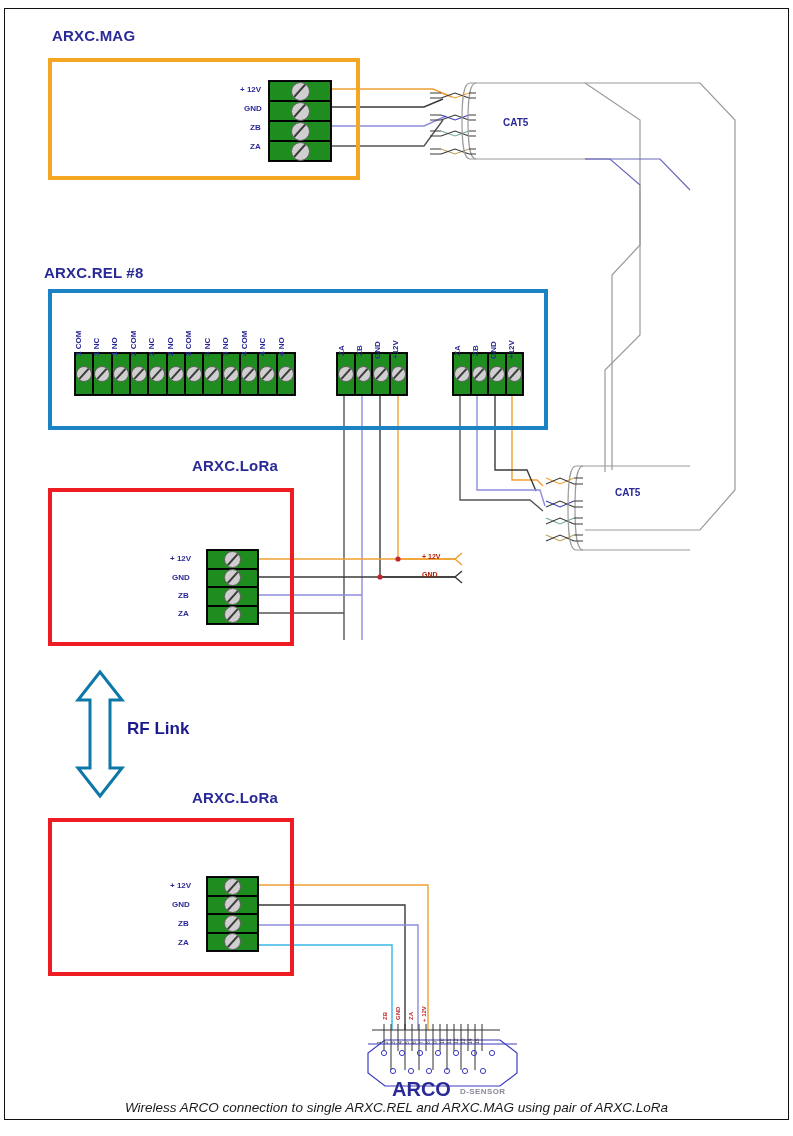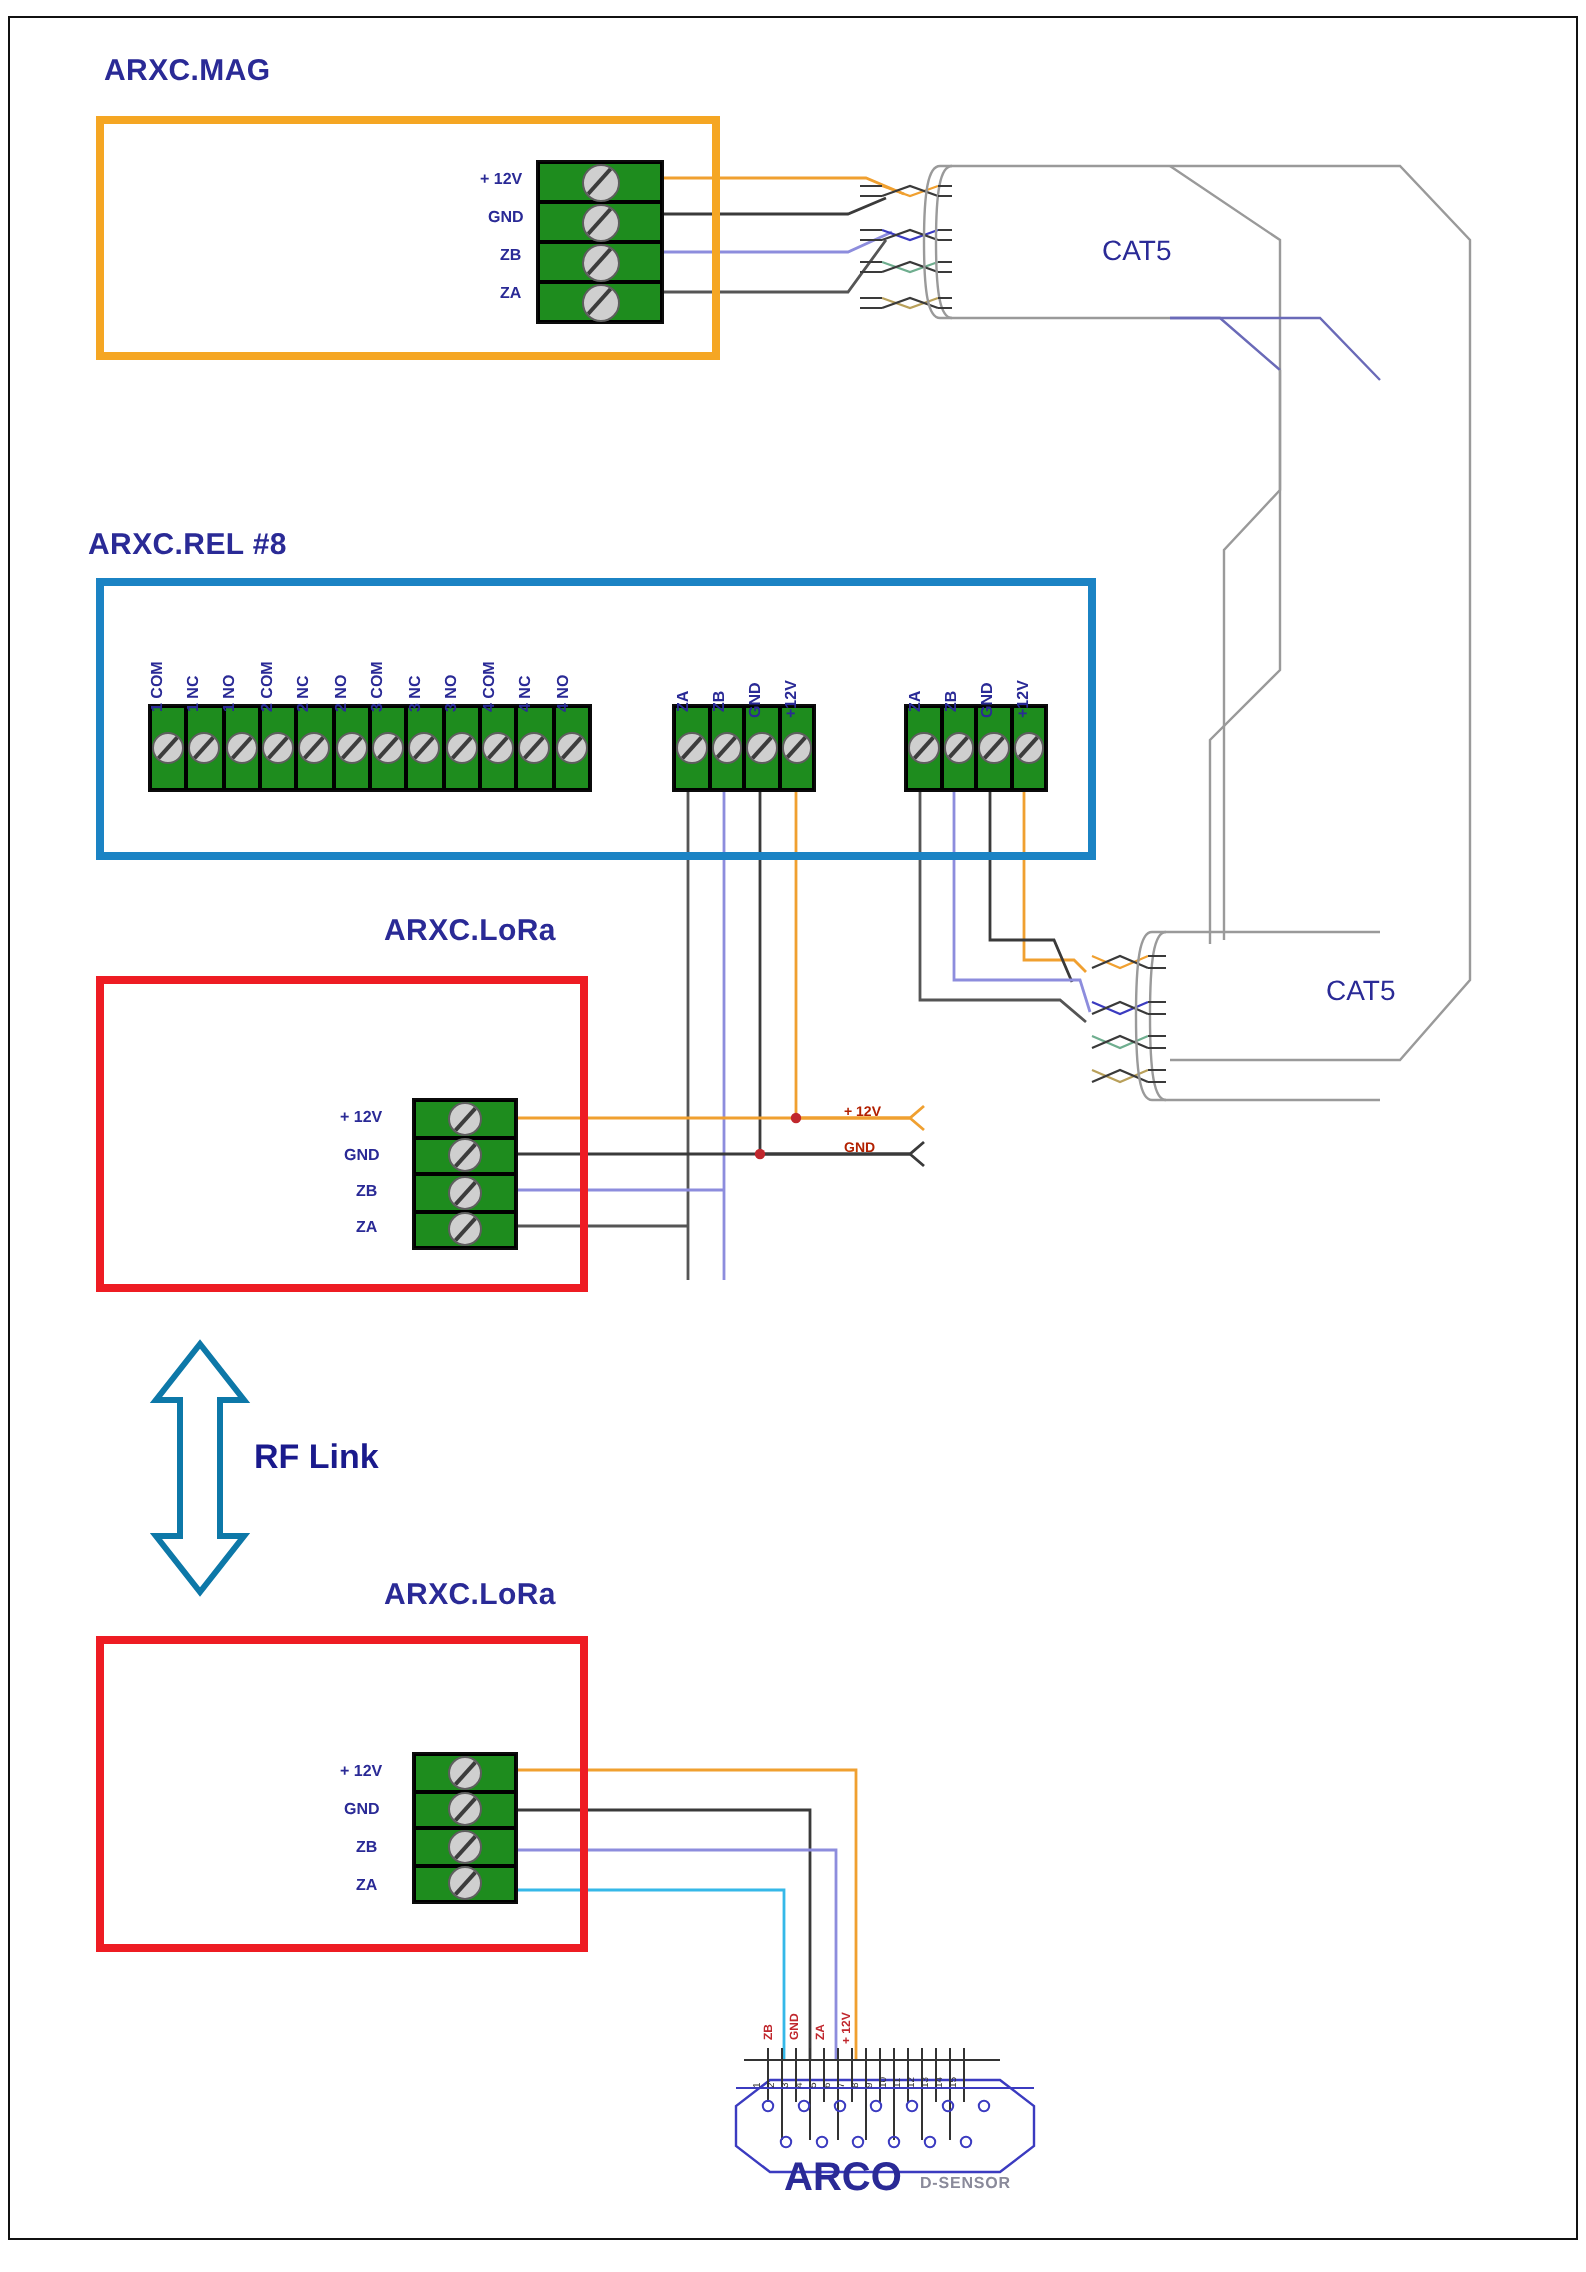--- a/index.html
+++ b/index.html
@@ -26,21 +26,21 @@
   .term{position:absolute;background:#0b0b0b;box-sizing:border-box;padding:1px;}
   .term-row{display:flex;}
   .term-col{display:flex;flex-direction:column;}
   .pad{background:#1e8c1e;border:1px solid #000;box-sizing:border-box;
        display:flex;align-items:center;justify-content:center;position:relative;}
   .screw{border-radius:50%;background:#cfcfcf;border:1px solid #5e5e5e;position:relative;overflow:hidden;}
   .screw::after{content:"";position:absolute;left:50%;top:-12%;width:13%;height:124%;
        background:#3c3c3c;transform:translateX(-50%) rotate(42deg);}
   .tlabel{position:absolute;color:#2a2a96;font-size:8px;font-weight:bold;white-space:nowrap;}
   .tlabel-v{transform-origin:left bottom;transform:rotate(-90deg);}
-  .cat5-txt{position:absolute;color:#2a2a96;font-size:14px;font-weight:normal;margin-left:48px;}
+  .cat5-txt{position:absolute;color:#2a2a96;font-size:10px;font-weight:bold;}
   .pwr-txt{position:absolute;color:#b22000;font-size:7px;font-weight:bold;white-space:nowrap;}
   .rf-txt{position:absolute;color:#1a1a8c;font-size:17px;font-weight:bold;}
   .arco-txt{position:absolute;color:#2a2a96;font-size:20px;font-weight:bold;}
   .dsensor-txt{position:absolute;color:#8a8a9a;font-size:8px;font-weight:bold;letter-spacing:.4px;}
   .caption{position:absolute;left:0;top:1100px;width:793px;text-align:center;
       font-style:italic;font-size:13.5px;color:#1b1b1b;}
   .pinnum{position:absolute;color:#333;font-size:5px;transform-origin:left bottom;
       transform:rotate(-90deg);white-space:nowrap;}
   .dlabel{position:absolute;color:#c0272d;font-size:6px;font-weight:bold;
       transform-origin:left bottom;transform:rotate(-90deg);white-space:nowrap;}
@@ -409,13 +409,14 @@
   <div class="pinnum" style="left:445px;top:1038px;">10</div>
   <div class="pinnum" style="left:452px;top:1038px;">11</div>
   <div class="pinnum" style="left:459px;top:1038px;">12</div>
   <div class="pinnum" style="left:466px;top:1038px;">13</div>
   <div class="pinnum" style="left:473px;top:1038px;">14</div>
   <div class="pinnum" style="left:480px;top:1038px;">15</div>
 
   <div class="arco-txt" style="left:392px;top:1078px;">ARCO</div>
   <div class="dsensor-txt" style="left:460px;top:1087px;">D-SENSOR</div>
 
+  <div class="caption">Wireless ARCO connection to single ARXC.REL and ARXC.MAG using pair of ARXC.LoRa</div>
 </div>
 
 </body></html>

